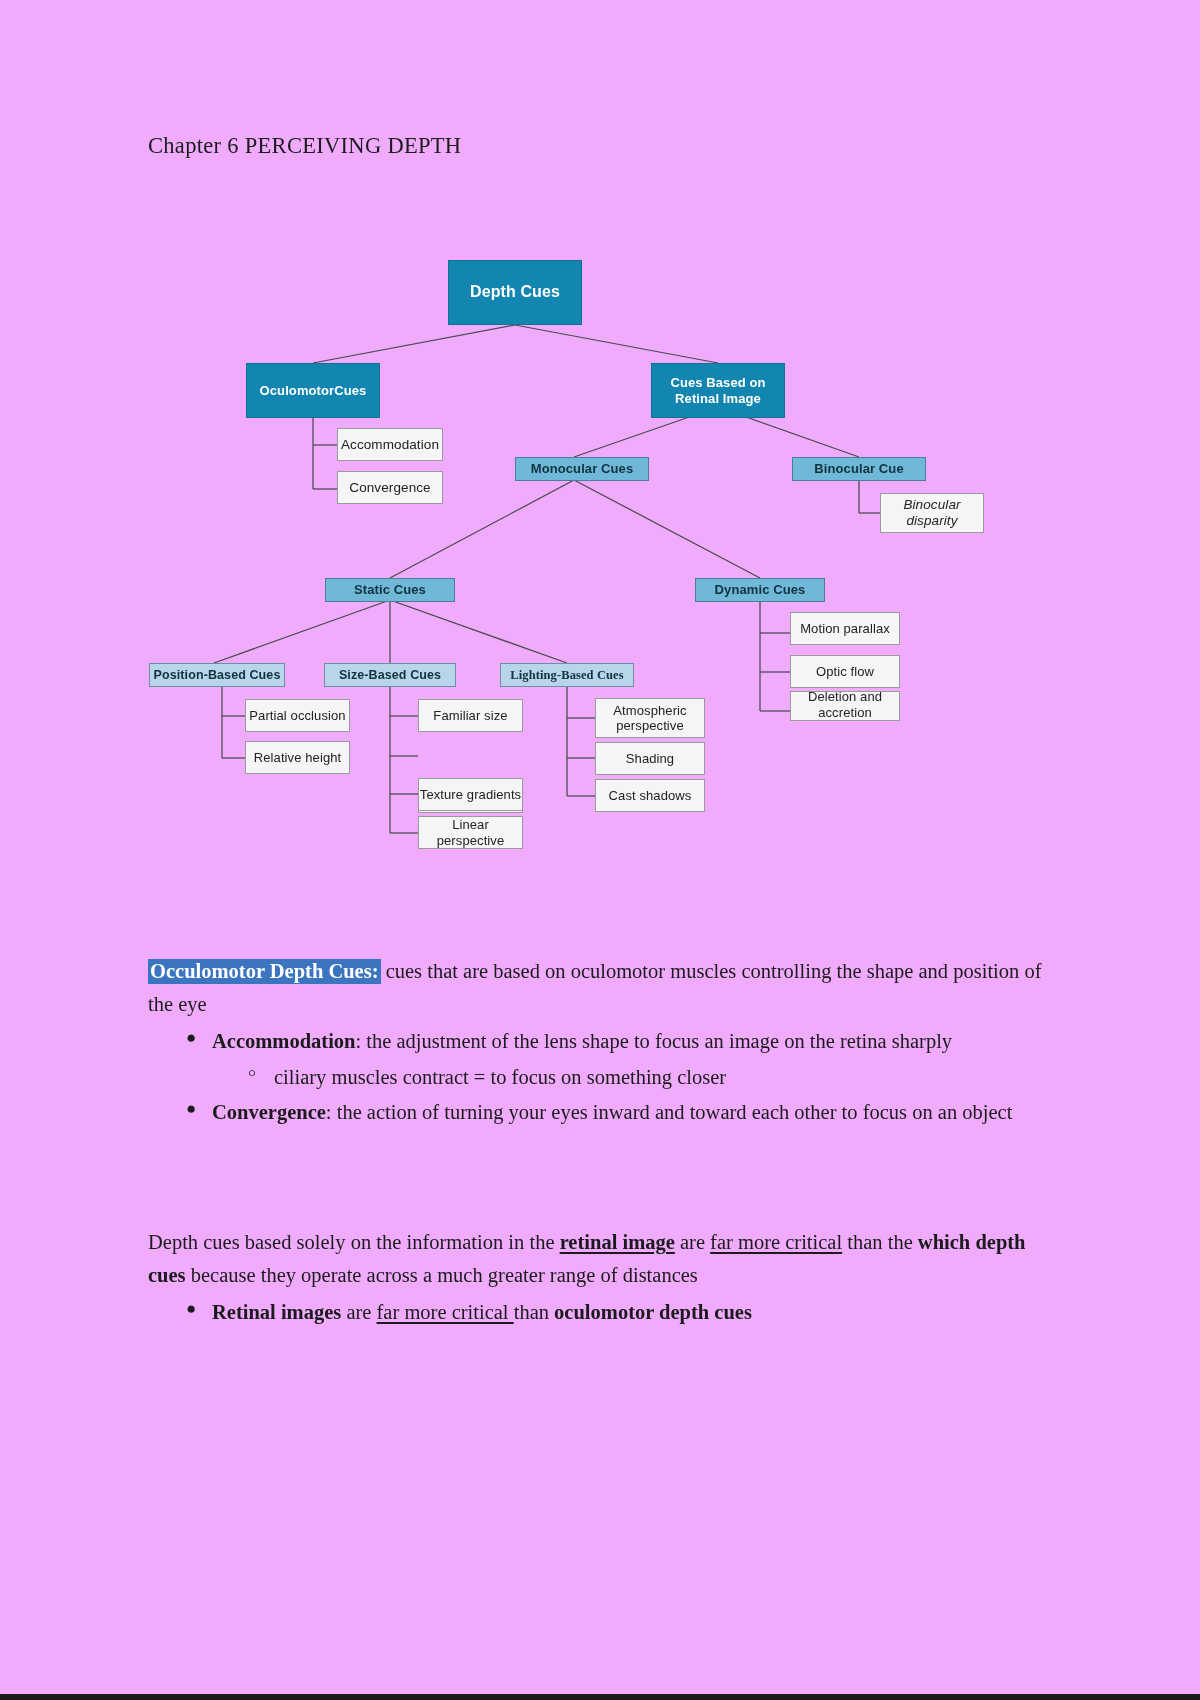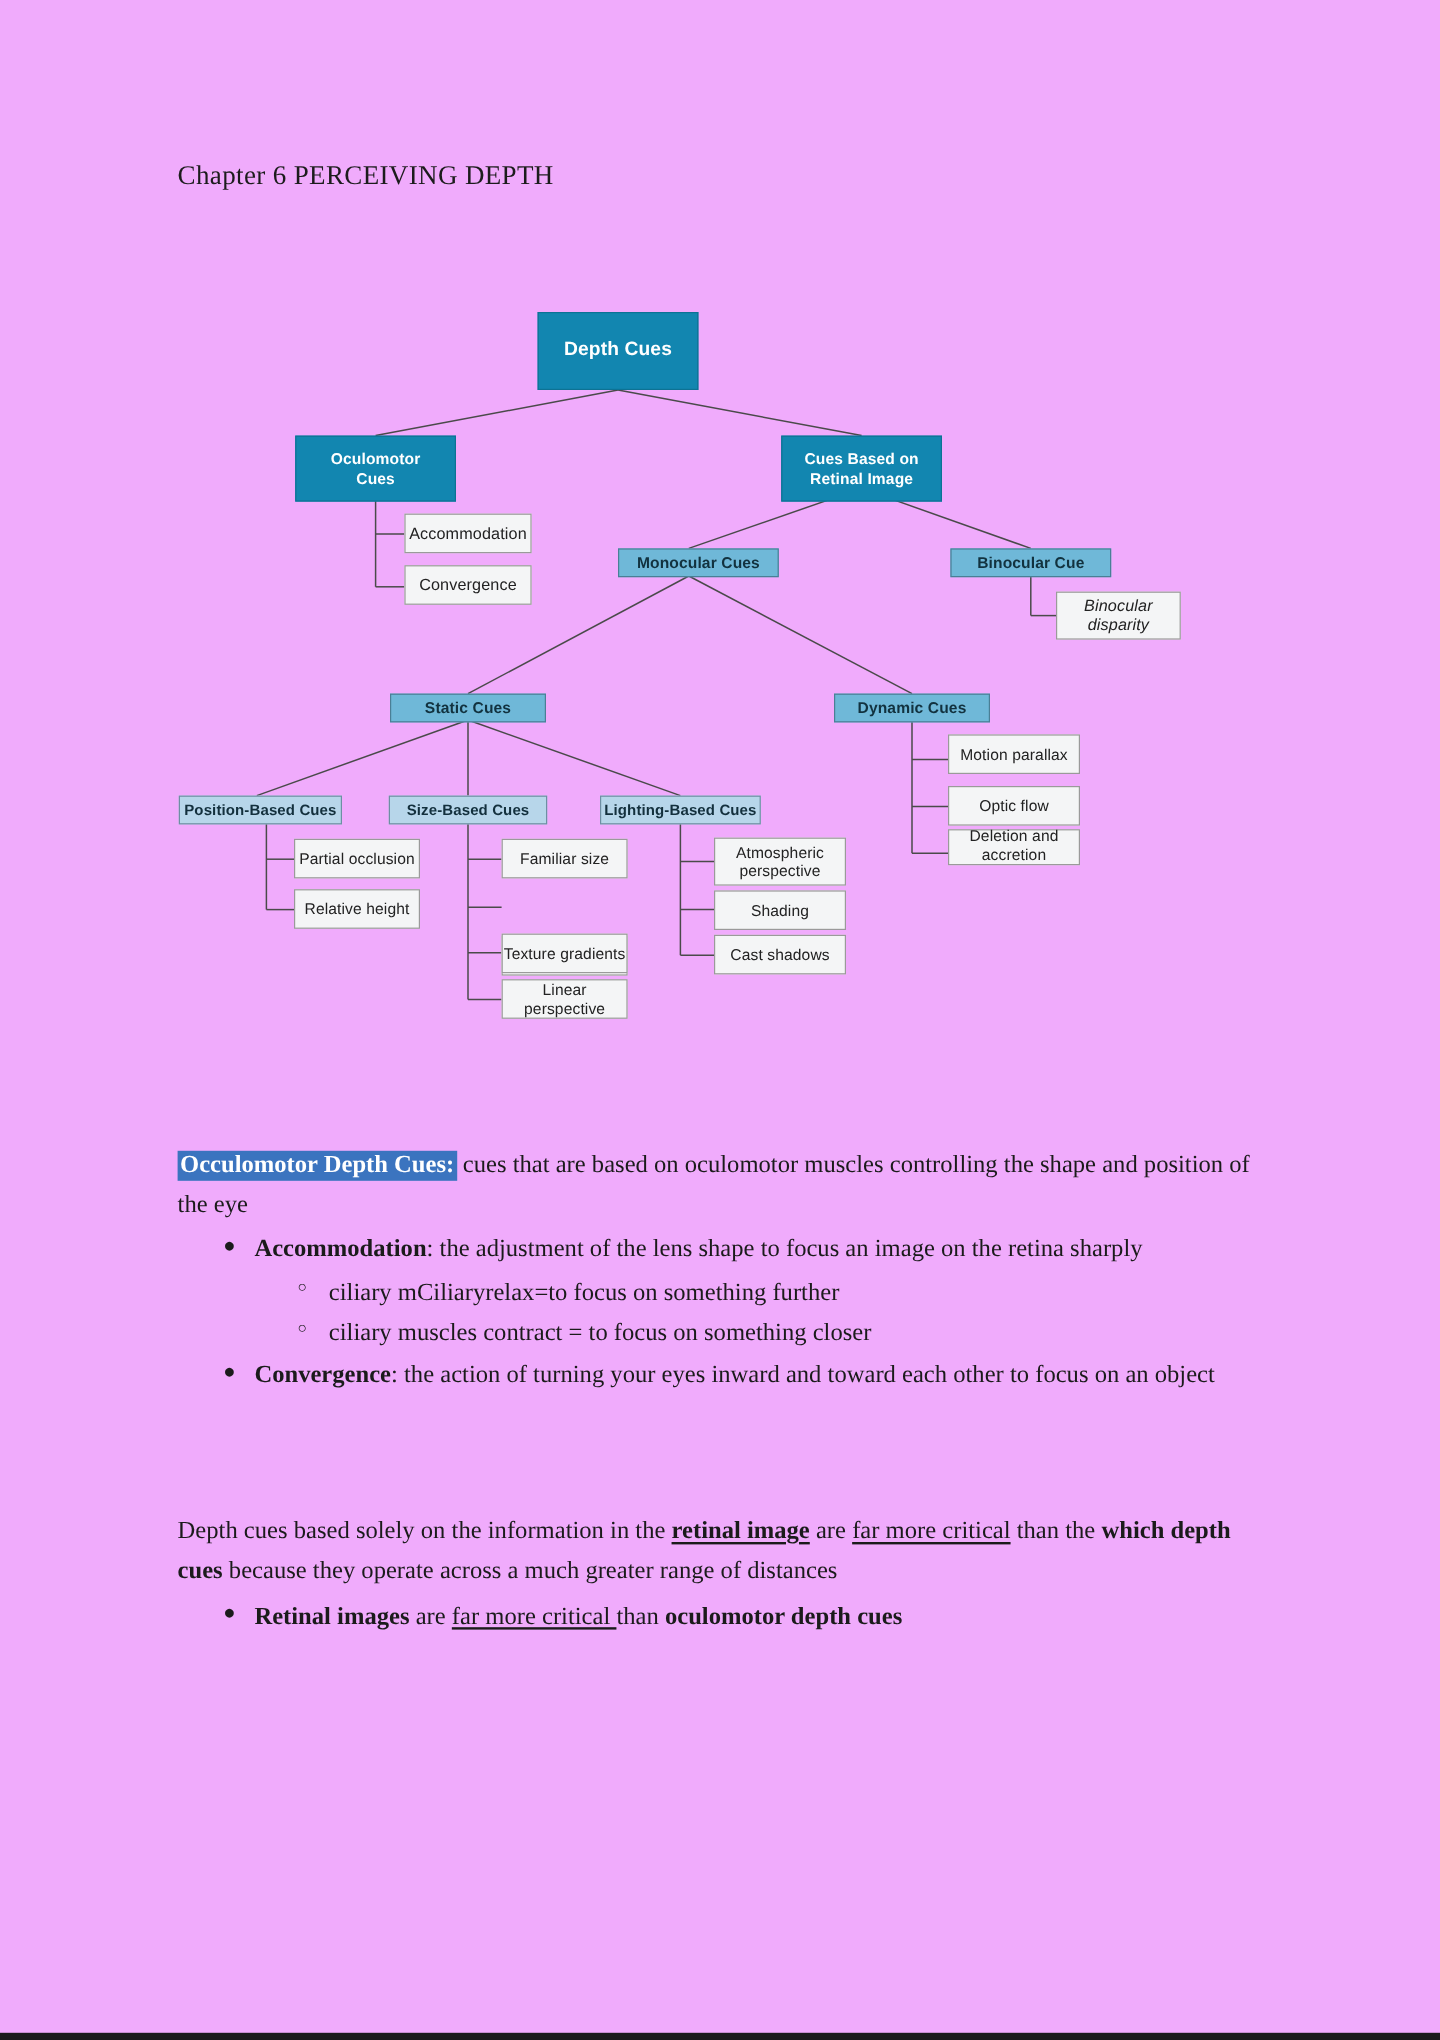--- a/index.html
+++ b/index.html
@@ -199,21 +199,21 @@
         <path d="M620,398 L650,398"></path>
         <path d="M620,437 L650,437"></path>
         <path d="M620,476 L650,476"></path>
       </g>
     </svg>
 
     <div class="node dark" style="left:308px; top:25px; width:134px; height:65px; font-size:16px;">
       <span>Depth Cues</span>
     </div>
 
-    <div class="node dark" style="left:106px; top:128px; width:134px; height:55px; font-size:13px; flex-direction:column;">
+    <div class="node dark" style="left:106px; top:128px; width:134px; height:55px; font-size:13px; flex-direction:row;">
       <span>Oculomotor</span>
       <span>Cues</span>
     </div>
 
     <div class="node dark" style="left:511px; top:128px; width:134px; height:55px; font-size:13px; flex-direction:column;">
       <span>Cues Based on</span>
       <span>Retinal Image</span>
     </div>
 
     <div class="node leaf" style="left:197px; top:193px; width:106px; height:33px; font-size:13.5px;">
@@ -241,21 +241,21 @@
     <div class="node mid" style="left:555px; top:343px; width:130px; height:24px; font-size:13px;">
       <span>Dynamic Cues</span>
     </div>
 
     <div class="node pale" style="left:9px; top:428px; width:136px; height:24px; font-size:12.5px;">
       <span>Position-Based Cues</span>
     </div>
     <div class="node pale" style="left:184px; top:428px; width:132px; height:24px; font-size:12.5px;">
       <span>Size-Based Cues</span>
     </div>
-    <div class="node pale" style="left:360px; top:428px; width:134px; height:24px; font-size:12.5px;">
+    <div class="node pale" style="left:360px; top:428px; width:134px; height:24px; font-size:12.5px;font-family:Liberation Serif, serif;">
       <span>Lighting-Based Cues</span>
     </div>
 
     <div class="node leaf" style="left:105px; top:464px; width:105px; height:33px; font-size:13px;">
       <span>Partial occlusion</span>
     </div>
     <div class="node leaf" style="left:105px; top:506px; width:105px; height:33px; font-size:13px;">
       <span>Relative height</span>
     </div>
 
@@ -301,21 +301,20 @@
     <p class="para"><span class="hl">Occulomotor Depth Cues:</span><span> cues that are based on oculomotor muscles controlling the shape and position of the eye</span></p>
 
     <ul class="lvl1">
       <li>
         <span class="marker">●</span>
         <b>Accommodation</b><span>: the adjustment of the lens shape to focus an image on the retina sharply</span>
 
         <ul class="lvl2">
           <li>
             <span class="marker">○</span>
-            <span>ciliary mCiliaryrelax=to focus on something further</span>
           </li>
           <li>
             <span class="marker">○</span>
             <span> ciliary muscles contract = to focus on something closer</span>
           </li>
         </ul>
       </li>
 
       <li>
         <span class="marker">●</span>

